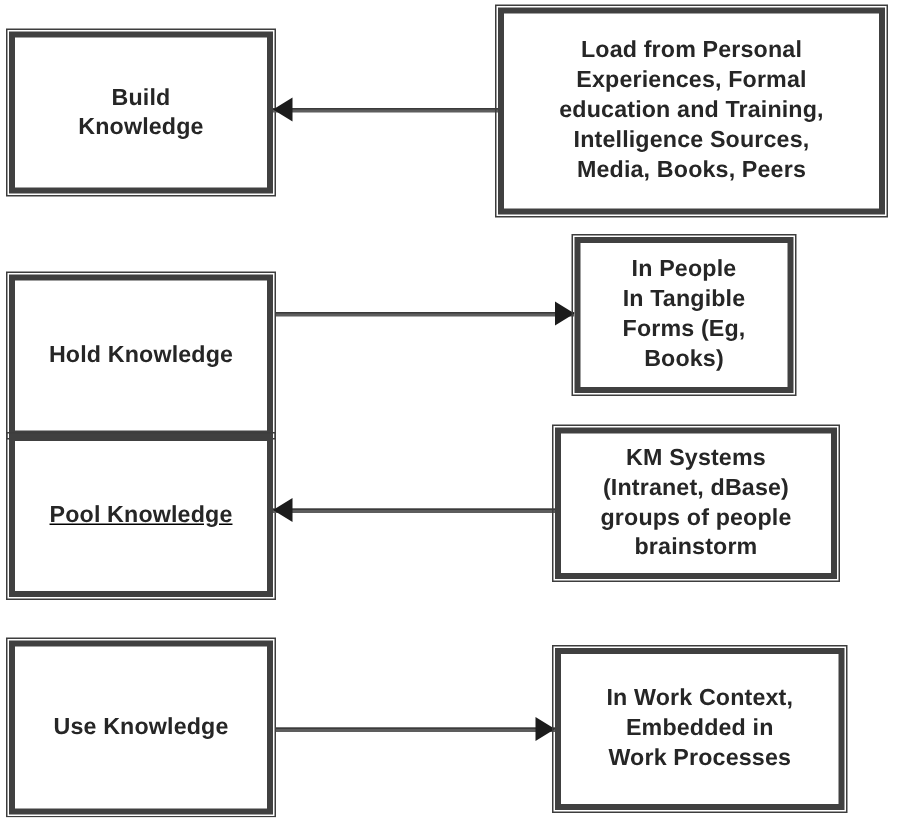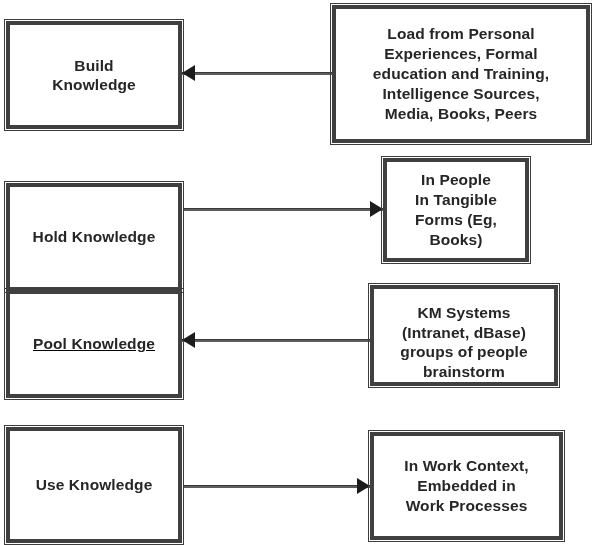--- a/index.html
+++ b/index.html
@@ -131,21 +131,21 @@
 
   <div class="node process" style="left:6px; top:290px; width:176px; height:108px;text-decoration:underline;">
     <span class="label">Pool Knowledge</span>
   </div>
 
   <div class="connector to-left" style="left:182px; top:330px; width:188px;">
     <span class="shaft"></span>
     <span class="head"></span>
   </div>
 
-  <div class="node detail" style="left:370px; top:285px; width:188px; height:101px;align-items:flex-end;">
+  <div class="node detail" style="left:370px; top:285px; width:188px; height:101px;">
     <span class="label">KM Systems
 (Intranet, dBase)
 groups of people
 brainstorm</span>
   </div>
 
   <div class="node process" style="left:6px; top:427px; width:176px; height:116px;">
     <span class="label">Use Knowledge</span>
   </div>
 

